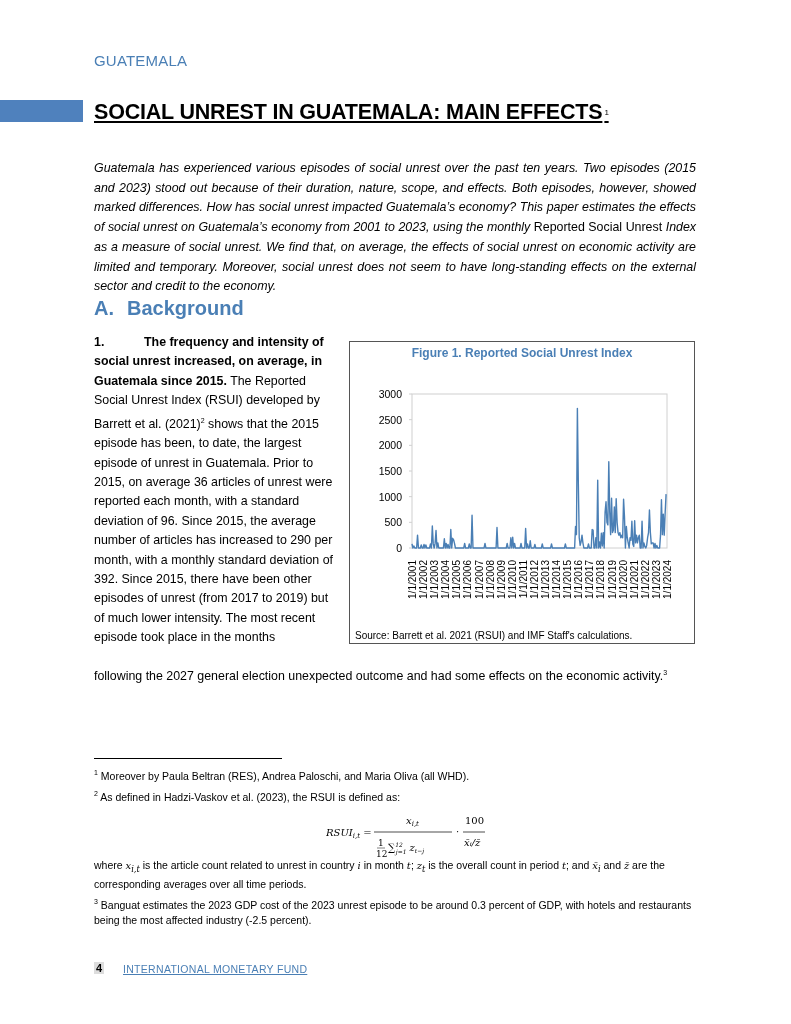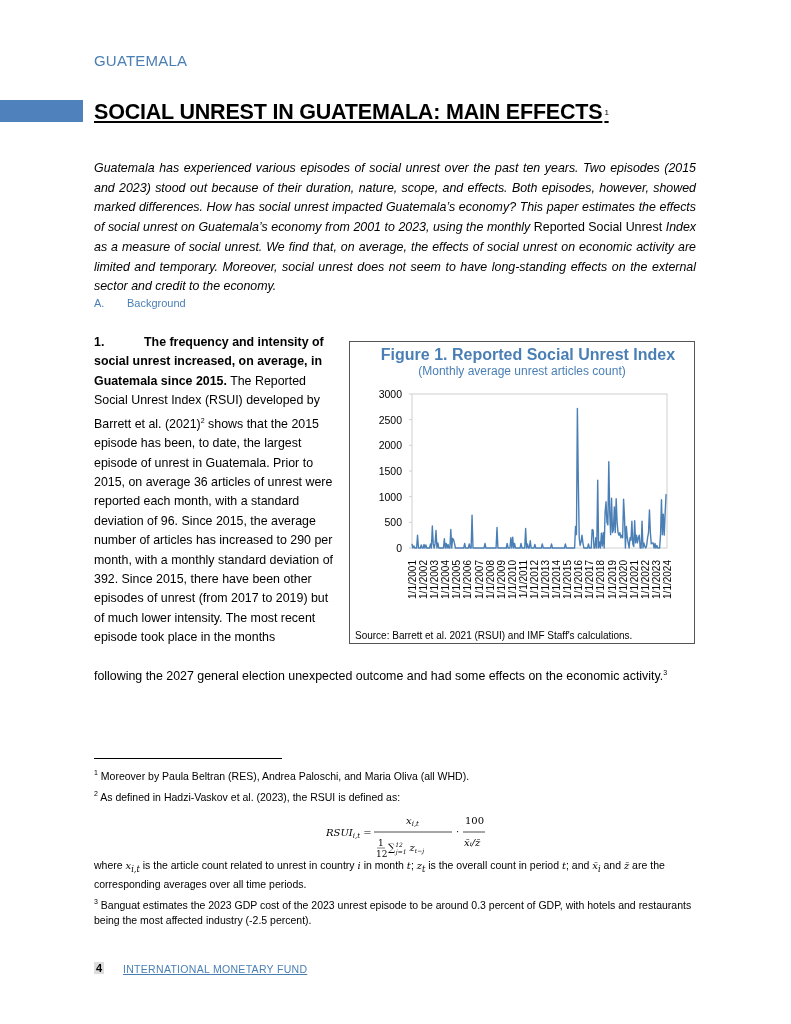--- a/index.html
+++ b/index.html
@@ -3,30 +3,30 @@
 <meta charset="utf-8">
 <style>
   html, body { margin:0; padding:0; background:#ffffff; }
   body { width:791px; height:1024px; position:relative; font-family:"Liberation Sans", "DejaVu Sans", sans-serif; color:#000; overflow:hidden; }
   .running-head { position:absolute; left:94px; top:52px; font-size:15px; color:#4a7fb5; letter-spacing:0.2px; }
   .title-bar { position:absolute; left:0; top:100px; width:83px; height:22px; background:#4f81bd; }
   .title { position:absolute; left:94px; top:100px; font-size:21.5px; font-weight:bold; letter-spacing:-0.2px; white-space:nowrap;text-decoration:underline; }
   .title sup { font-size:8px; font-weight:normal; vertical-align:top; position:relative; top:8px; margin-left:2px; }
   .abstract { position:absolute; left:94px; top:159px; width:602px; font-size:12.4px; line-height:19.7px; font-style:italic; text-align:justify; }
   .abstract .up { font-style:normal; }
-  .section-head { position:absolute; left:94px; top:297px; font-size:11px; font-weight:normal; color:#4a7fb5; }
+  .section-head { position:absolute; left:94px; top:297px; font-size:20px; font-weight:bold; color:#4a7fb5; }
   .section-head .num { display:inline-block; width:33px; }
   .para { position:absolute; left:94px; top:333px; width:246px; font-size:12.4px; line-height:19.4px; }
   .para b { font-weight:bold; }
   .para sup { font-size:7px; }
   .para .pn { display:inline-block; width:50px; }
   .para-cont { position:absolute; left:94px; top:663px; width:602px; font-size:12.4px; line-height:19.4px; }
   .para-cont sup { font-size:7px; }
   .figure { position:absolute; left:349px; top:341px; width:346px; height:303px; border:1px solid #555; box-sizing:border-box; }
-  .fig-title { position:absolute; left:6px; width:100%; top:4px; text-align:center; font-size:16px; font-weight:bold; color:#4a7fb5; }
+  .fig-title { position:absolute; left:0; width:100%; top:4px; text-align:center; font-size:12px; font-weight:bold; color:#4a7fb5; }
   .fig-sub { position:absolute; left:0; width:100%; top:22px; text-align:center; font-size:12px; color:#4a7fb5; }
   .fig-source { position:absolute; left:5px; bottom:2px; font-size:10px; }
   svg.chart { position:absolute; left:0; top:0; }
   .fn-rule { position:absolute; left:94px; top:758px; width:188px; border-top:1px solid #000; }
   .fn { position:absolute; left:94px; width:600px; font-size:10.5px; line-height:15px; }
   .fn sup { font-size:7px; }
   .formula { position:absolute; left:326px; top:810px; font-family:"DejaVu Serif", serif; font-size:10px; }
   .footer-num { position:absolute; left:94px; top:962px; font-size:11px; font-weight:bold; background:#ddd; padding:0 2px; }
   .footer-text { position:absolute; left:123px; top:963px; font-size:10.5px; color:#4a7fb5; letter-spacing:0.3px;text-decoration:underline; }
   i.m { font-family:"DejaVu Serif", serif; font-style:italic; font-size:10px; }
@@ -41,21 +41,20 @@
 
 <div class="abstract"><span>Guatemala has experienced various episodes of social unrest over the past ten years. Two episodes (2015 and 2023) stood out because of their duration, nature, scope, and effects. Both episodes, however, showed marked differences. How has social unrest impacted Guatemala’s economy? This paper estimates the effects of social unrest on Guatemala’s economy from 2001 to 2023, using the monthly </span><span class="up">Reported Social Unrest</span><span> Index as a measure of social unrest. We find that, on average, the effects of social unrest on economic activity are limited and temporary. Moreover, social unrest does not seem to have long-standing effects on the external sector and credit to the economy.</span></div>
 
 <div class="section-head"><span class="num">A.</span><span>Background</span></div>
 
 <div class="para"><b><span class="pn">1.</span><span>The frequency and intensity of social unrest increased, on average, in Guatemala since 2015.</span></b><span> The Reported Social Unrest Index (RSUI) developed by Barrett et al. (2021)</span><sup>2</sup><span> shows that the 2015 episode has been, to date, the largest episode of unrest in Guatemala. Prior to 2015, on average 36 articles of unrest were reported each month, with a standard deviation of 96. Since 2015, the average number of articles has increased to 290 per month, with a monthly standard deviation of 392. Since 2015, there have been other episodes of unrest (from 2017 to 2019) but of much lower intensity. The most recent episode took place in the months</span></div>
 <div class="para-cont"><span>following the 2027 general election unexpected outcome and had some effects on the economic activity.</span><sup>3</sup></div>
 
 <div class="figure">
   <div class="fig-title">Figure 1. Reported Social Unrest Index</div>
-  <div class="fig-sub">(Monthly average unrest articles count)</div>
   <svg class="chart" id="chart" width="346" height="303">
       <rect x="62" y="52" width="255" height="154" fill="none" stroke="#d0d0d0" stroke-width="1"></rect>
       <line x1="59" y1="206" x2="62" y2="206" stroke="#d0d0d0" stroke-width="1"></line>
       <text x="52" y="210" text-anchor="end" font-size="10.5" font-family="Liberation Sans, sans-serif" fill="#000">0</text>
       <line x1="59" y1="180.33333333333334" x2="62" y2="180.33333333333334" stroke="#d0d0d0" stroke-width="1"></line>
       <text x="52" y="184.33333333333334" text-anchor="end" font-size="10.5" font-family="Liberation Sans, sans-serif" fill="#000">500</text>
       <line x1="59" y1="154.66666666666669" x2="62" y2="154.66666666666669" stroke="#d0d0d0" stroke-width="1"></line>
       <text x="52" y="158.66666666666669" text-anchor="end" font-size="10.5" font-family="Liberation Sans, sans-serif" fill="#000">1000</text>
       <line x1="59" y1="129" x2="62" y2="129" stroke="#d0d0d0" stroke-width="1"></line>
       <text x="52" y="133" text-anchor="end" font-size="10.5" font-family="Liberation Sans, sans-serif" fill="#000">1500</text>

